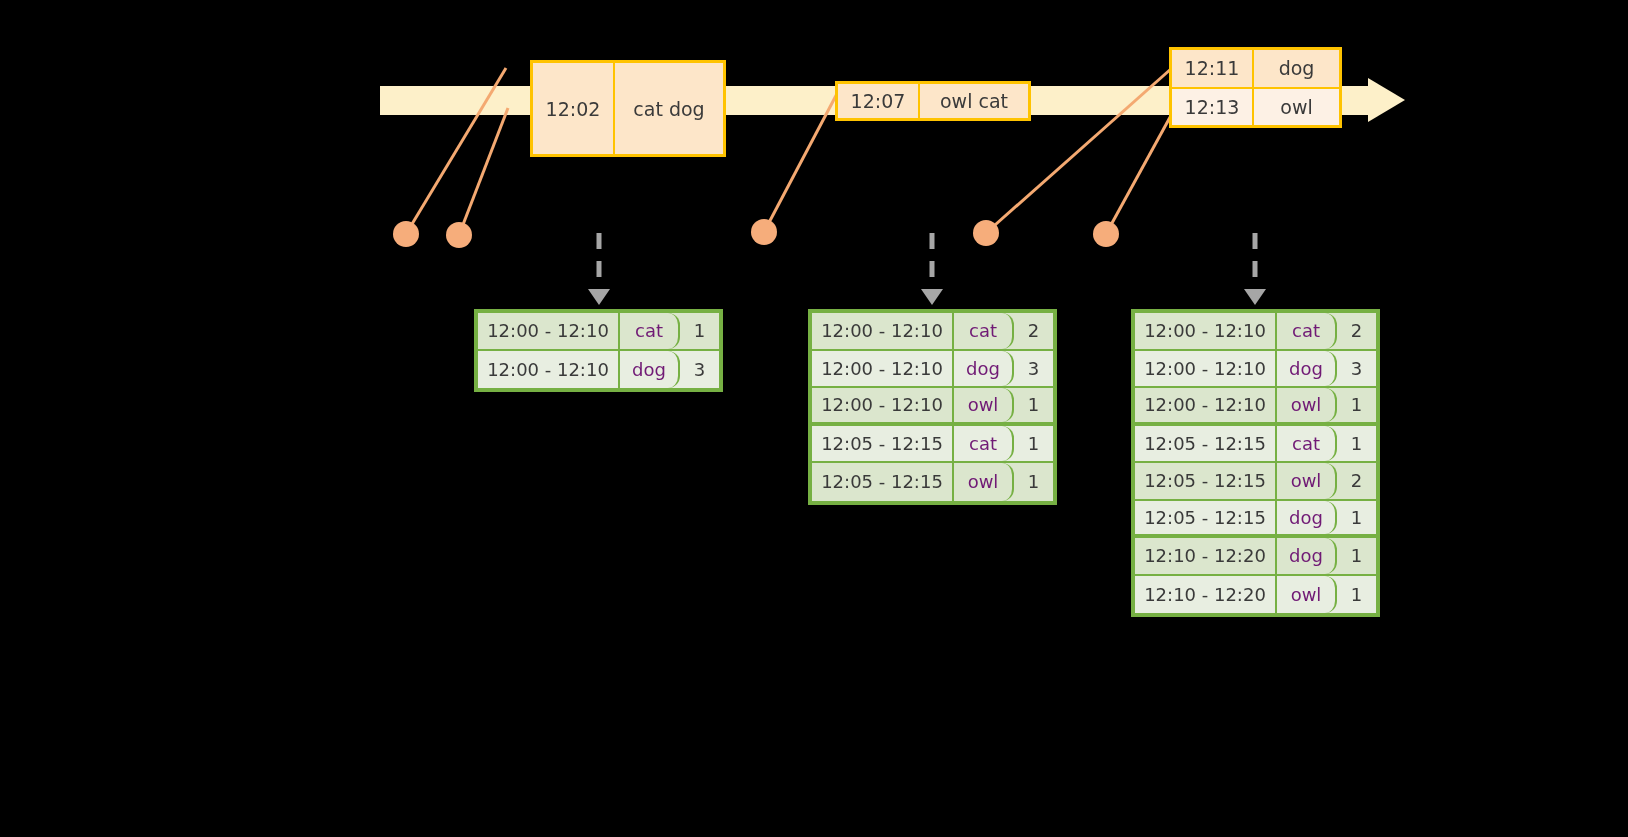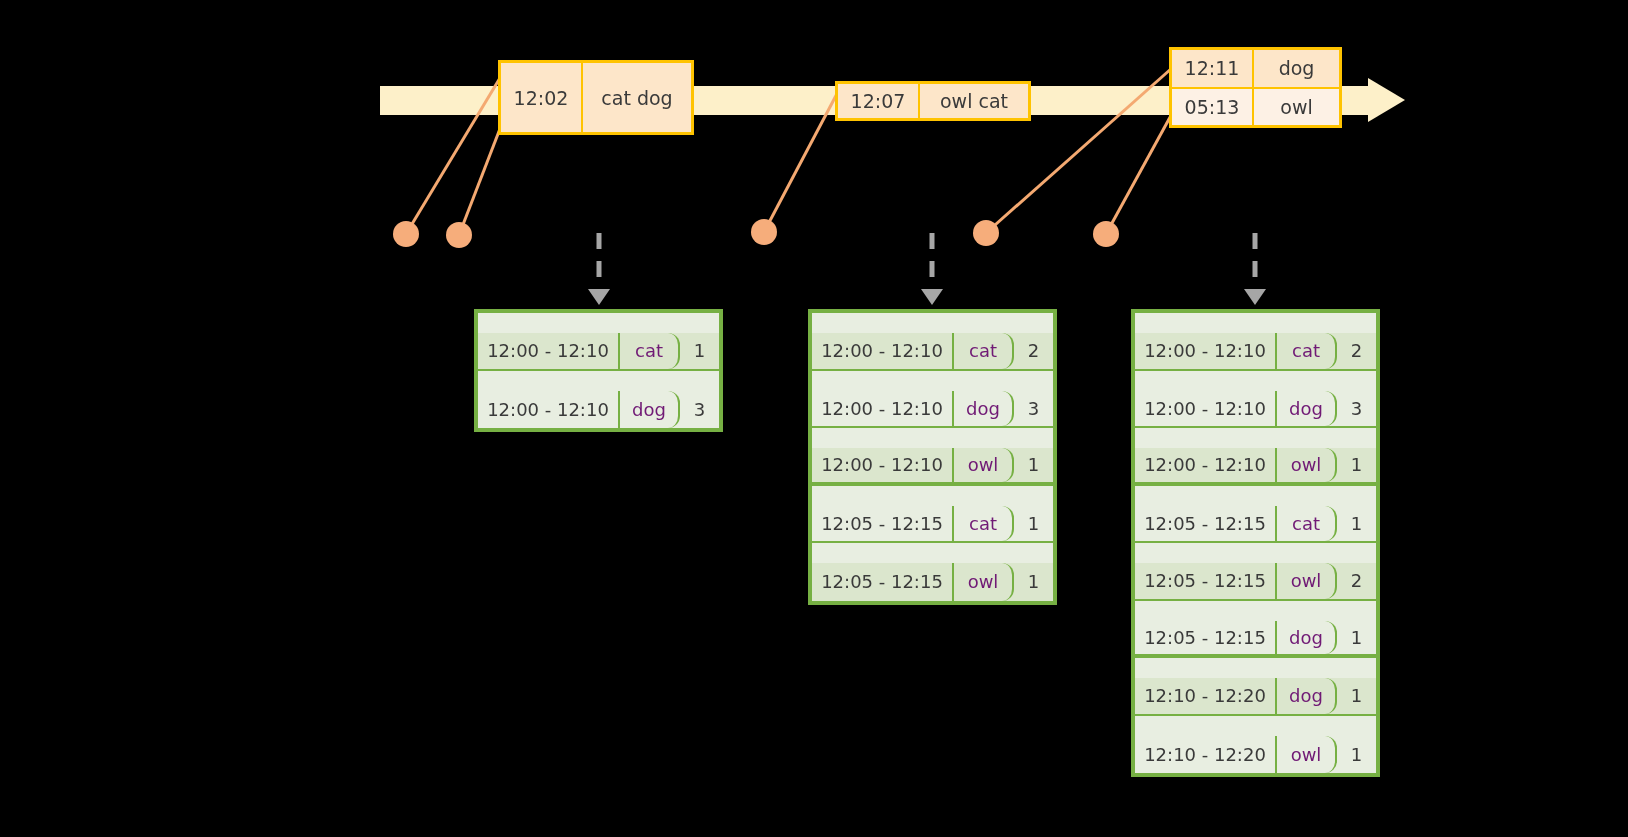--- a/index.html
+++ b/index.html
@@ -68,21 +68,21 @@
     flex: 1 1 auto;
     display: flex;
     align-items: center;
     justify-content: center;
     font-size: 19px;
     color: #3a3a3a;
     padding: 0 12px;
     box-sizing: border-box;
   }
 
-  #event-box-0 { left: 498px; top: 60px;  width: 196px; height: 75px; }
+  #event-box-0 { left: 530px; top: 60px;  width: 196px; height: 97px; }
   #event-box-1 { left: 835px; top: 81px;  width: 196px; height: 40px; }
   #event-box-2 { left: 1169px; top: 47px; width: 173px; height: 81px; }
 
   
   #connectors {
     position: absolute;
     left: 0; top: 0;
     width: 1628px; height: 837px;
     pointer-events: none;
   }
@@ -94,21 +94,20 @@
     box-sizing: border-box;
     background: #e8eee1;
     display: flex;
     flex-direction: column;
   }
   .res-row {
     display: flex;
     height: 37.5px;
     box-sizing: border-box;
     border-bottom: 2px solid #76b043;
-    margin-top: 20px;
   }
   .res-row:last-child { border-bottom: none; }
   .res-row.shade { background: #dbe6cd; }
   .res-row.groupsep { border-bottom-width: 4px; }
   .res-window {
     width: 142px;
     display: flex;
     align-items: center;
     justify-content: center;
     font-size: 18px;
@@ -190,21 +189,21 @@
         <div class="event-time">12:07</div>
         <div class="event-words">owl cat</div>
       </div>
     </div>
   <div class="event-box" id="event-box-2">
       <div class="event-row">
         <div class="event-time">12:11</div>
         <div class="event-words">dog</div>
       </div>
       <div class="event-row alt">
-        <div class="event-time">05:13</div>
+        <div class="event-time">12:13</div>
         <div class="event-words">owl</div>
       </div>
     </div>
 
   <div class="result-table" id="result-table-0">
       <div class="res-row shade">
         <div class="res-window">12:00 - 12:10</div>
         <div class="res-key">cat</div>
         <div class="res-count">1</div>
       </div>

